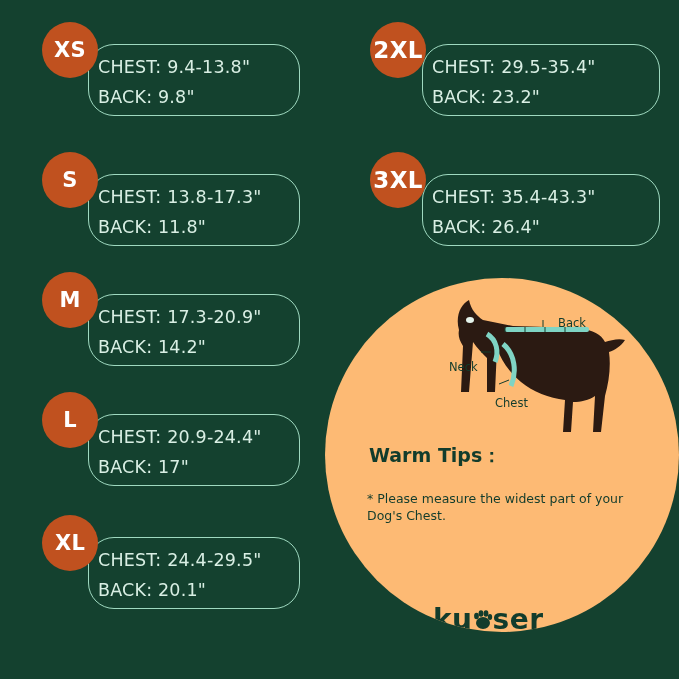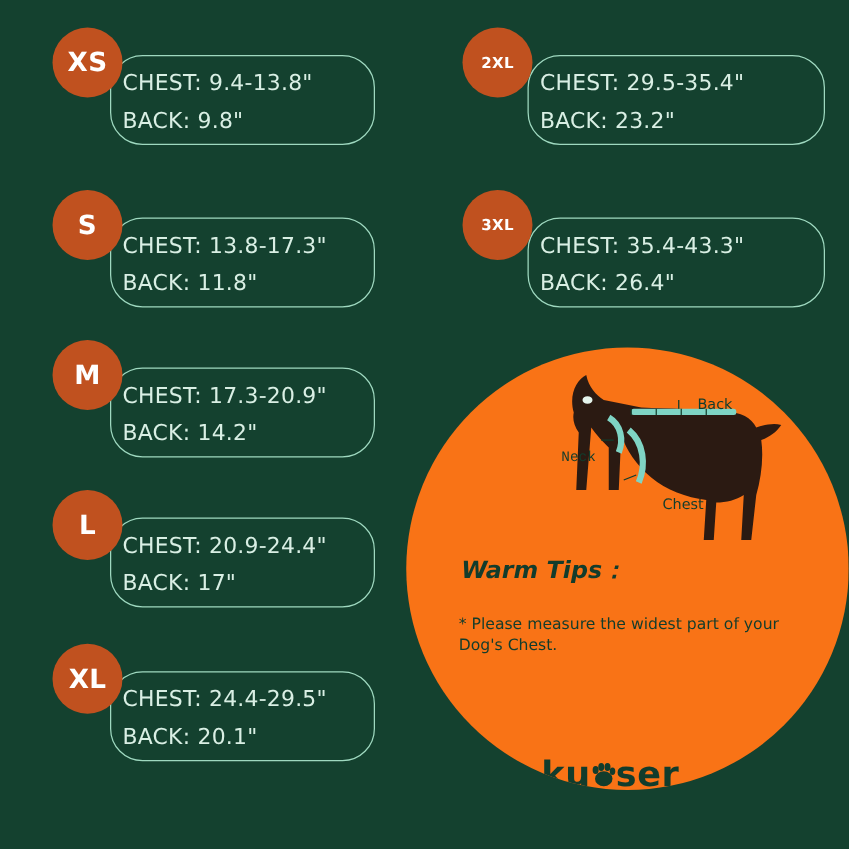--- a/index.html
+++ b/index.html
@@ -56,41 +56,40 @@
     background: #c0511f;
     color: #ffffff;
     display: flex;
     align-items: center;
     justify-content: center;
     font-size: 21px;
     font-weight: bold;
     letter-spacing: 0.3px;
     z-index: 3;
   }
-  .badge.small-font { font-size: 12px; }
+  .badge.small-font { font-size: 23px; }
 
   
   .tips-circle {
     position: absolute;
     left: 325px;
     top: 278px;
     width: 354px;
     height: 354px;
     border-radius: 50%;
-    background: #f97316;
+    background: #fdba74;
     overflow: hidden;
   }
   .tips-title {
     position: absolute;
     left: 44px;
     top: 165px;
     font-size: 19px;
     color: #123c2c;
     font-weight: bold;
-    font-style: italic;
   }
   .tips-list {
     position: absolute;
     left: 42px;
     top: 198px;
     width: 290px;
     font-size: 12.5px;
     color: #123c2c;
     line-height: 17px;
   }
@@ -118,22 +117,22 @@
     top: 18px;
     width: 230px;
     height: 155px;
   }
   .label-back, .label-neck, .label-chest {
     position: absolute;
     font-size: 11.5px;
     color: #123c2c;
   }
   .label-back { left: 133px; top: 20px; }
-  .label-neck { left: 24px; top: 64px; font-family: Liberation Mono, monospace; }
-  .label-chest { left: 70px; top: 100px; margin-left: 35px; }
+  .label-neck { left: 24px; top: 64px; }
+  .label-chest { left: 70px; top: 100px; }
 </style>
 </head>
 <body>
 
 <div class="page">
 
   <div class="size-card" style="left:42px; top:22px;">
     <div class="card-box"></div>
     <div class="badge">XS</div>
     <div class="card-lines">

